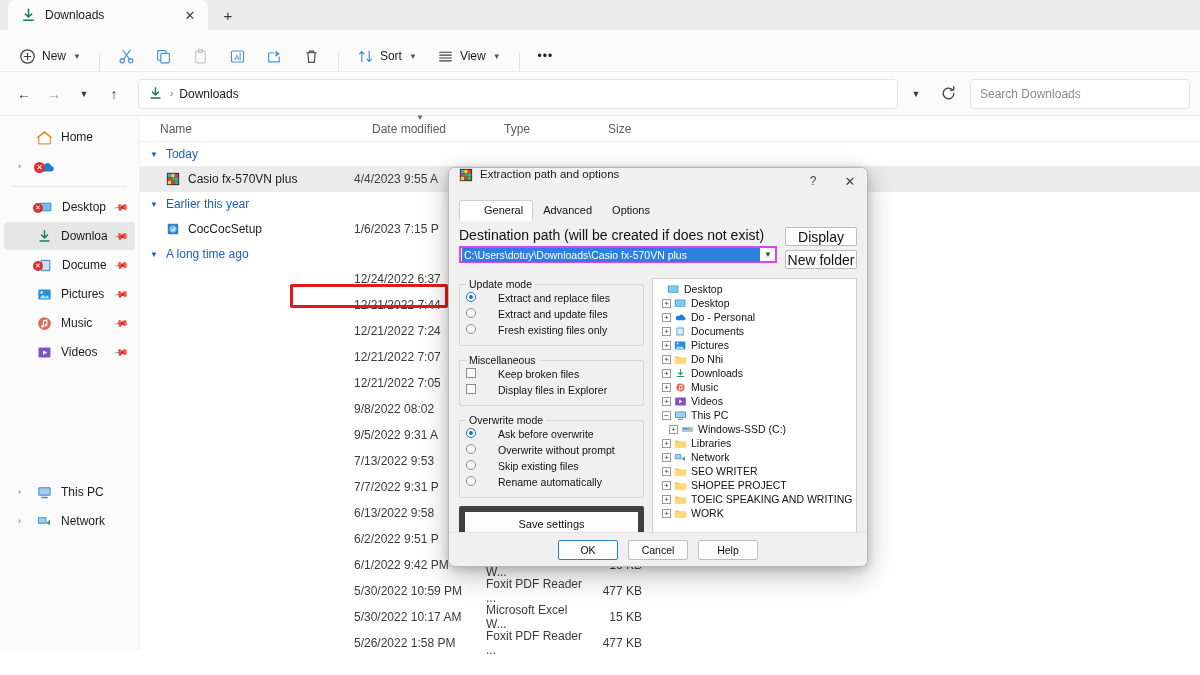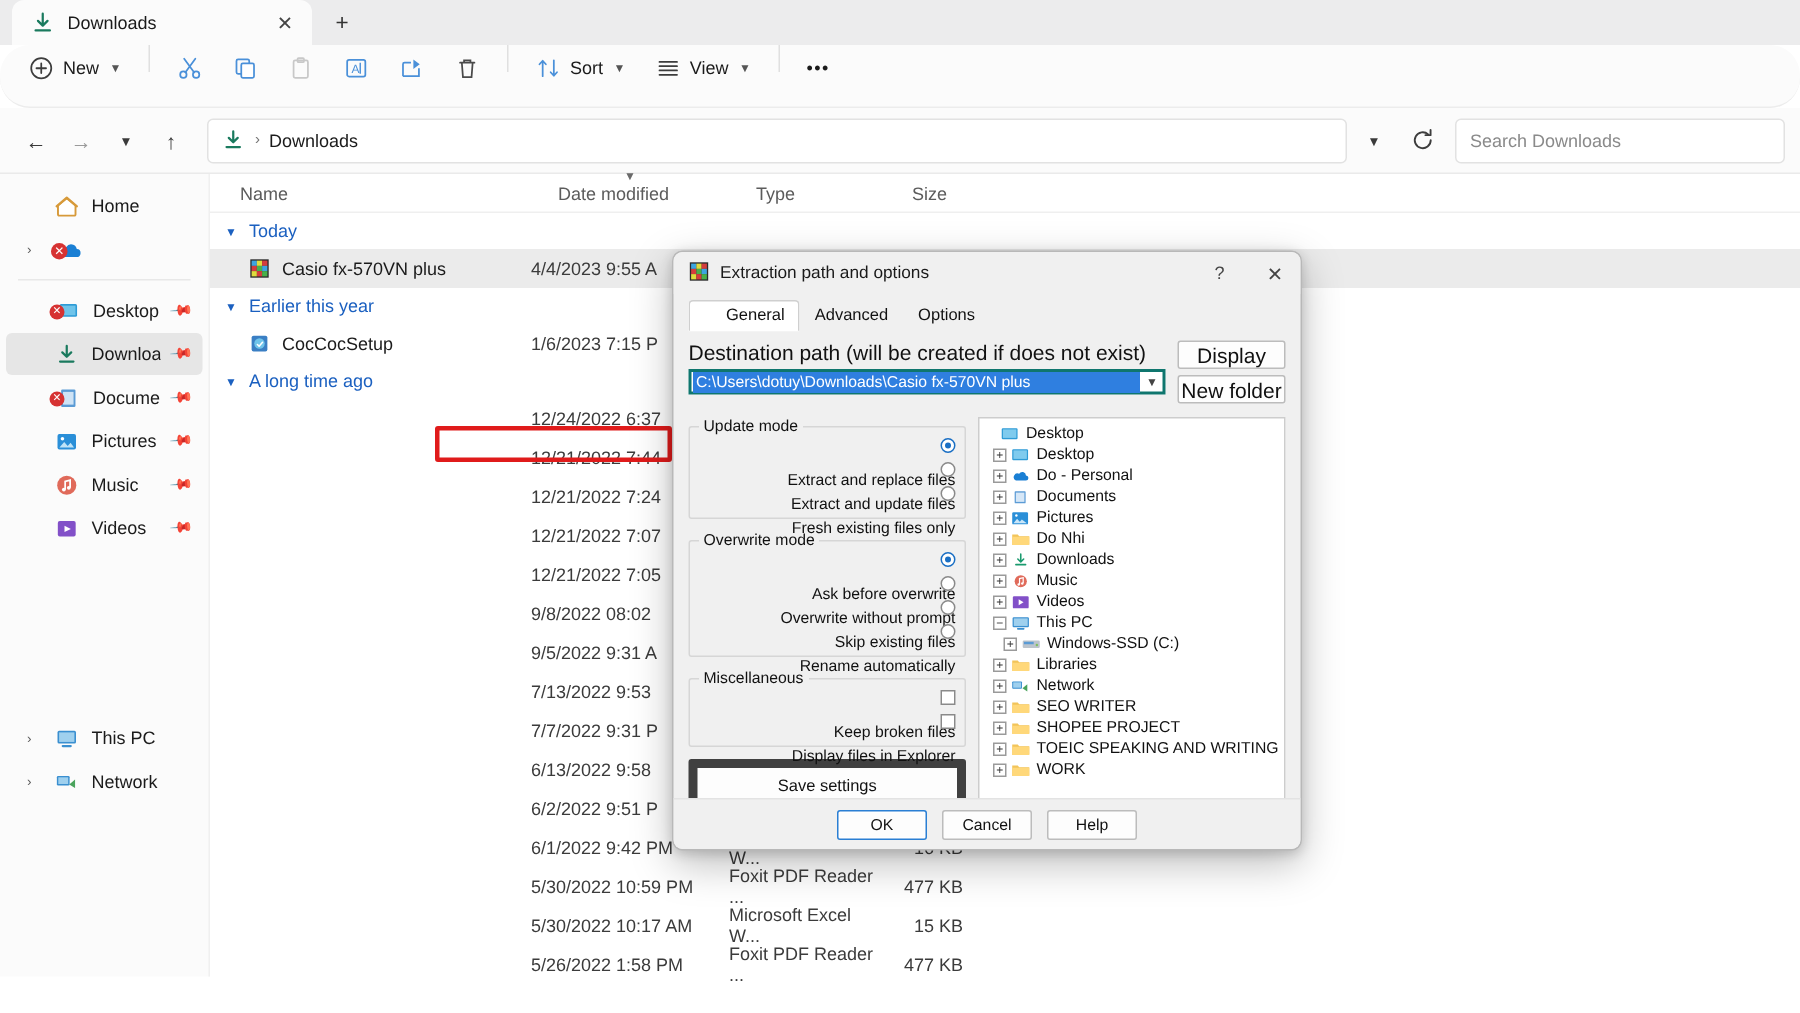--- a/index.html
+++ b/index.html
@@ -36,24 +36,23 @@
   }
   .newtab {
     width:28px; height:26px; margin-left:6px; margin-bottom:2px;
     display:flex; align-items:center; justify-content:center;
     color:#333; font-size:15px;
   }
 
   
   .cmdbar {
     height:42px; background:#fbfbfb;
-    display:flex; align-items:flex-start; padding:0 10px;
+    display:flex; align-items:flex-end; padding:0 10px;
     border-bottom:1px solid #ececec;
     gap:2px;
-    border-radius:20px;
   }
   .cmd-btn {
     height:30px; display:flex; align-items:center; gap:6px;
     padding:0 9px; border-radius:4px;
     font-size:12px; color:#1b1b1b; white-space:nowrap;
   }
   .cmd-btn .chev { font-size:8px; color:#555; margin-left:1px; }
   .cmd-sep { width:1px; height:18px; background:#e0e0e0; margin:0 7px; }
   .icon-sq { width:17px; height:17px; display:block; }
 
@@ -136,21 +135,21 @@
   }
 
   
   #dialog {
     position:absolute; left:448px; top:167px; width:420px; height:400px;
     background:#f0f0f0; border:1px solid #b8b8b8; border-radius:7px;
     box-shadow:0 9px 28px rgba(0,0,0,.26), 0 2px 8px rgba(0,0,0,.16);
     font-size:11px; color:#111; z-index:20; overflow:hidden;
   }
   .dlg-title {
-    height:28px; display:flex; align-items:center; gap:7px;
+    height:28px; display:flex; align-items:flex-start; gap:7px;
     padding:0 2px 0 10px; background:#f0f0f0;
   }
   .dlg-title .dtxt { flex:1; font-size:11.5px; color:#1a1a1a; }
   .dlg-btn-t {
     width:30px; height:26px; display:flex; align-items:center; justify-content:center;
     color:#444; font-size:12px;
   }
   .dlg-btn-t.cls { font-size:13px; }
 
   .dlg-tabs { display:flex; padding:4px 0 0 10px; gap:0; position:relative; }
@@ -158,21 +157,21 @@
     padding:3px 9px 4px; font-size:11px; color:#111;
     border:1px solid transparent; border-radius:3px 3px 0 0;
   }
   .dtab.active { background:#fff; border-color:#cfcfcf; border-bottom-color:#fff;padding-left:24px; }
   .dlg-body { padding:6px 10px 0; }
 
   .lbl { font-size:14px; color:#111; margin-bottom:3px; display:block; }
   .path-row { display:flex; gap:8px; align-items:flex-start; }
   .path-left { flex:1; }
   .combo {
-    height:17px; border:2px solid #0f766e; background:#fff;
+    height:17px; border:2px solid #d946ef; background:#fff;
     display:flex; align-items:flex-start; position:relative;
   }
   .combo .ctext {
     flex:1; background:#2f7fe0; color:#fff; font-size:10.5px;
     padding:1px 2px; margin:0 1px; white-space:nowrap; overflow:hidden;
   }
   .combo .cdrop {
     width:14px; height:100%; display:flex; align-items:center; justify-content:center;
     font-size:8px; color:#444;
   }
@@ -184,21 +183,21 @@
 
   .dlg-cols { display:flex; gap:8px; margin-top:9px; }
   .dlg-left { width:185px; }
   .dlg-right { flex:1; }
 
   fieldset.grp {
     border:1px solid #d6d6d6; border-radius:2px;
     margin:0 0 8px 0; padding:2px 6px 5px;
   }
   fieldset.grp legend { font-size:10.5px; color:#111; padding:0 3px; }
-  .opt { display:flex; align-items:flex-end; gap:12px; height:16px; font-size:10.5px;flex-direction:column; }
+  .opt { display:flex; align-items:flex-start; gap:22px; height:16px; font-size:10.5px; }
   .radio {
     width:10px; height:10px; border-radius:50%; border:1px solid #8a8a8a;
     background:#fff; flex:0 0 10px; position:relative;
   }
   .radio.on { border-color:#1a6fc4; }
   .radio.on::after {
     content:""; position:absolute; inset:2px; border-radius:50%; background:#1a6fc4;
   }
   .chk {
     width:10px; height:10px; border:1px solid #8a8a8a; background:#fff; flex:0 0 10px;
@@ -721,48 +720,48 @@
             <span class="radio"></span>
             <span>Extract and update files</span>
           </div>
           <div class="opt">
             <span class="radio"></span>
             <span>Fresh existing files only</span>
           </div>
         </fieldset>
 
         <fieldset class="grp">
+          <legend>Miscellaneous</legend>
+          <div class="opt">
+            <span class="chk"></span>
+            <span>Keep broken files</span>
+          </div>
+          <div class="opt">
+            <span class="chk"></span>
+            <span>Display files in Explorer</span>
+          </div>
+        </fieldset>
+
+        <fieldset class="grp">
           <legend>Overwrite mode</legend>
           <div class="opt">
             <span class="radio on"></span>
             <span>Ask before overwrite</span>
           </div>
           <div class="opt">
             <span class="radio"></span>
             <span>Overwrite without prompt</span>
           </div>
           <div class="opt">
             <span class="radio"></span>
             <span>Skip existing files</span>
           </div>
           <div class="opt">
             <span class="radio"></span>
             <span>Rename automatically</span>
-          </div>
-        </fieldset>
-
-        <fieldset class="grp">
-          <legend>Miscellaneous</legend>
-          <div class="opt">
-            <span class="chk"></span>
-            <span>Keep broken files</span>
-          </div>
-          <div class="opt">
-            <span class="chk"></span>
-            <span>Display files in Explorer</span>
           </div>
         </fieldset>
 
         <div class="savebtn">Save settings</div>
       </div>
 
       <div class="dlg-right">
         <div class="tree" id="folder-tree">
             <div class="tnode">
               <span class="texp blank"></span>

